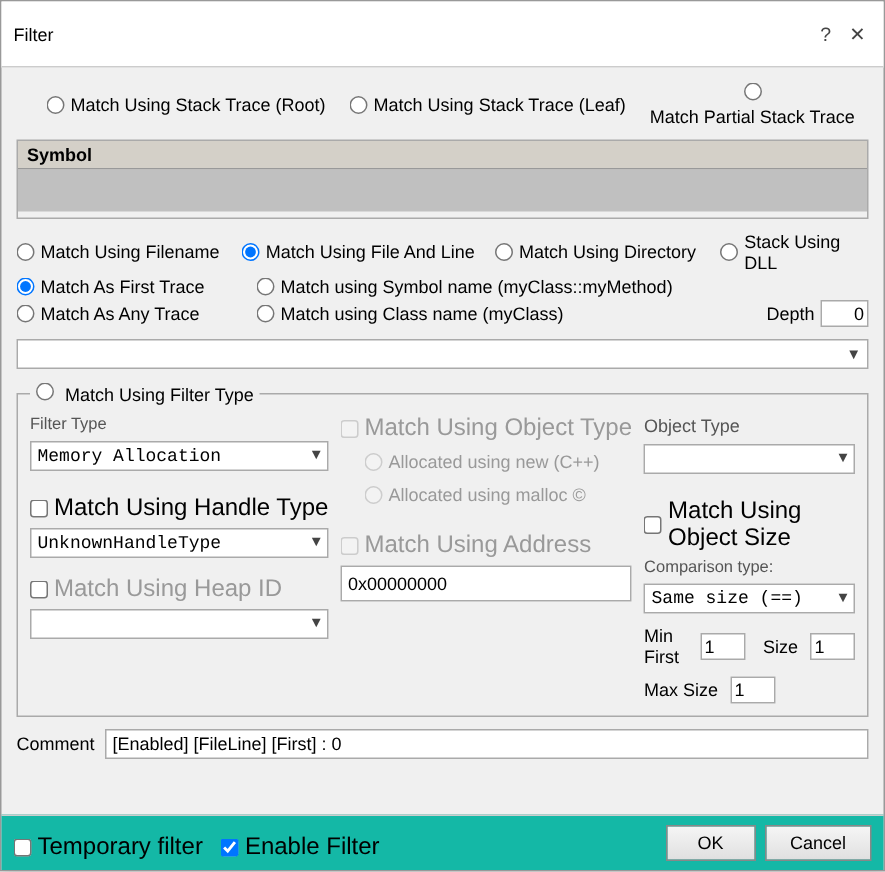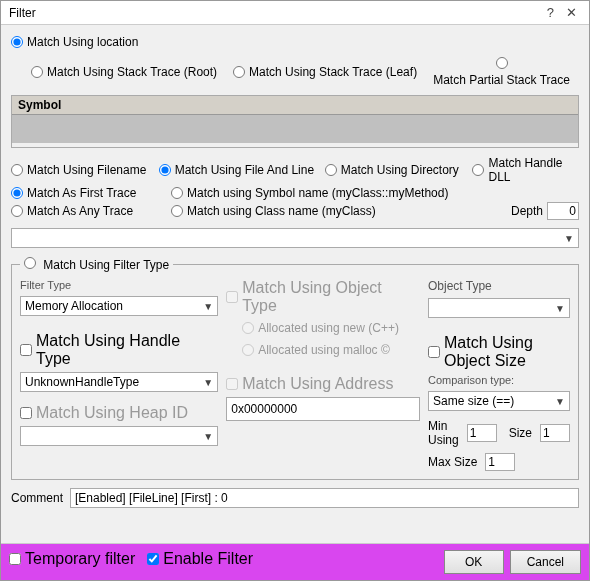--- a/index.html
+++ b/index.html
@@ -22,21 +22,21 @@
       display: flex;
       flex-direction: column;
     }
     .title-bar {
       background: #fff;
       border-bottom: 1px solid #ccc;
       padding: 4px 8px;
       display: flex;
       align-items: center;
       justify-content: space-between;
-      height: 24px;
+      height: 44px;
     }
     .title-bar-title {
       font-size: 12px;
       font-weight: normal;
     }
     .title-bar-controls {
       display: flex;
       gap: 4px;
       align-items: center;
     }
@@ -173,23 +173,23 @@
       height: 20px;
       border: 1px solid #aaa;
       font-size: 12px;
       padding: 0 4px;
       background: #fff;
     }
     .bottom-bar {
       border-top: 1px solid #ccc;
       padding: 6px 8px;
       display: flex;
-      align-items: flex-start;
+      align-items: flex-end;
       justify-content: space-between;
-      background: #d946ef;
+      background: #14b8a6;
     }
     .bottom-left {
       display: flex;
       align-items: center;
       gap: 12px;
     }
     .bottom-right {
       display: flex;
       gap: 6px;
     }
@@ -215,41 +215,38 @@
     }
     .size-input {
       width: 30px;
       height: 18px;
       border: 1px solid #aaa;
       font-size: 12px;
       padding: 0 2px;
     }
     .combo-wide {
       width: 100%;
+      font-family: Liberation Mono, monospace;
     }
   </style>
 </head>
 <body>
 
 <div class="dialog">
 
   <div class="title-bar">
     <span class="title-bar-title">Filter</span>
     <div class="title-bar-controls">
       <span>?</span>
       <span>✕</span>
     </div>
   </div>
 
   <div class="dialog-content">
 
-    <div class="radio-row">
-      <input type="radio" id="matchLoc" name="matchType" checked="" style="">
-      <label for="matchLoc">Match Using location</label>
-    </div>
 
     <div class="radio-group-row" style="margin-left: 20px;">
       <div style="display:flex;align-items:center;gap:4px;">
         <input type="radio" id="stackRoot" name="matchType" style="">
         <label for="stackRoot">Match Using Stack Trace (Root)</label>
       </div>
       <div style="display:flex;align-items:center;gap:4px;">
         <input type="radio" id="stackLeaf" name="matchType" style="">
         <label for="stackLeaf">Match Using Stack Trace (Leaf)</label>
       </div>
@@ -274,21 +271,21 @@
         <div style="display:flex;align-items:center;gap:4px; width:180px;">
           <input type="radio" id="matchFileLine" name="fileMatch" checked="" style="">
           <label for="matchFileLine">Match Using File And Line</label>
         </div>
         <div style="display:flex;align-items:center;gap:4px; width:160px;">
           <input type="radio" id="matchDirectory" name="fileMatch" style="">
           <label for="matchDirectory">Match Using Directory</label>
         </div>
         <div style="display:flex;align-items:center;gap:4px;">
           <input type="radio" id="matchDll" name="fileMatch" style="">
-          <label for="matchDll">Match Handle DLL</label>
+          <label for="matchDll">Stack Using DLL</label>
         </div>
       </div>
 
       <div style="display:flex; align-items:center; gap:0;">
         <div style="display:flex;align-items:center;gap:4px; width:160px;">
           <input type="radio" id="matchFirstTrace" name="traceMatch" checked="" style="">
           <label for="matchFirstTrace">Match As First Trace</label>
         </div>
         <div style="display:flex;align-items:center;gap:4px; flex:1;">
           <input type="radio" id="matchSymbol" name="fileMatch" style="">
@@ -395,21 +392,21 @@
             <input type="checkbox" id="matchObjSize" style="">
             <label for="matchObjSize">Match Using Object Size</label>
           </div>
           <div class="field-label">Comparison type:</div>
           <div class="combo combo-wide">
             <span>Same size (==)</span>
             <span class="combo-arrow">▼</span>
           </div>
 
           <div class="size-row" style="margin-top:4px;">
-            <span>Min Using</span>
+            <span>Min First</span>
             <input type="text" class="size-input" value="1" style="margin-left: 4px;">
             <span style="margin-left:8px;">Size</span>
             <input type="text" class="size-input" value="1" style="margin-left: 4px;">
           </div>
           <div class="size-row" style="margin-top:2px;">
             <span>Max Size</span>
             <input type="text" class="size-input" value="1" style="margin-left: 4px;">
           </div>
         </div>
       </div>

